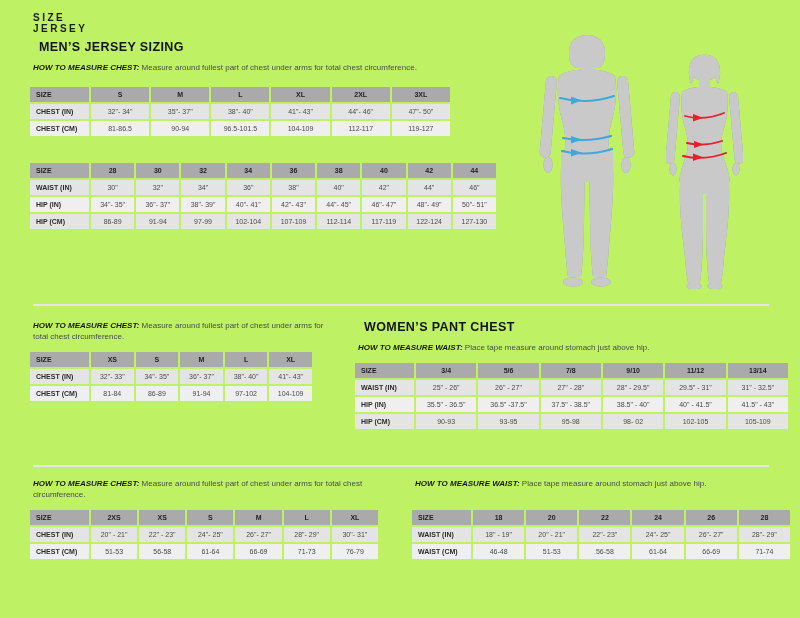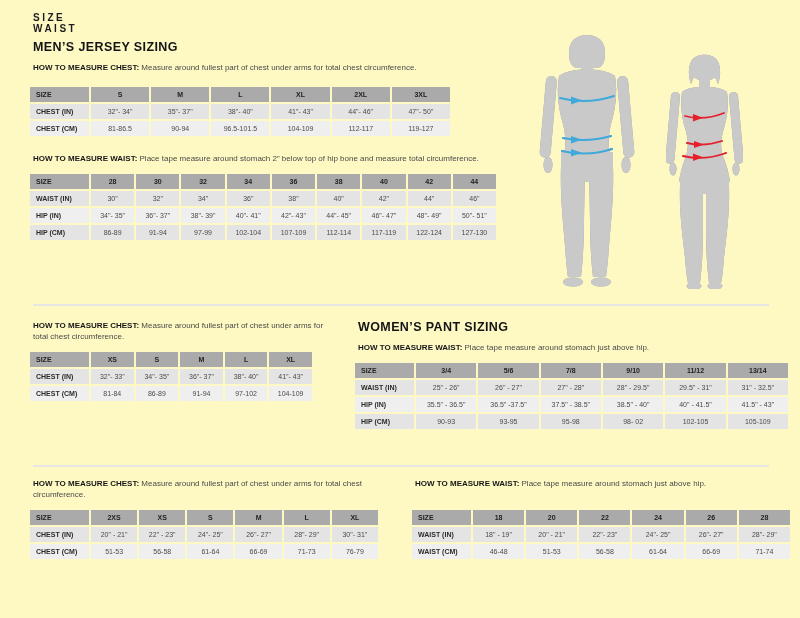--- a/index.html
+++ b/index.html
@@ -1,24 +1,24 @@
 <!DOCTYPE html>
 <html><head>
 <meta charset="utf-8">
 <style>
   html,body{margin:0;padding:0;background:#fff;}
-  .page{position:relative;width:800px;height:618px;background:#fef9c3;
+  .page{position:relative;width:800px;height:618px;background:#bef264;
         font-family:"Liberation Sans",sans-serif;overflow:hidden;}
   .brand{position:absolute;left:33px;top:12px;font-size:10px;font-weight:bold;
          letter-spacing:2.5px;line-height:11px;color:#1c1c1e;}
   .section{position:absolute;}
-  .section h2{margin:0 0 8px 5px;font-size:12.5px;letter-spacing:.4px;color:#141416;
+  .section h2{margin:0 0 8px 11px;font-size:12.5px;letter-spacing:.4px;color:#141416;
               font-weight:bold;}
   .howto{margin:0 0 0 5px;font-size:8px;line-height:11px;color:#4a4a4a;}
-  .howto b{color:#161618;}
+  .howto b{color:#161618;font-style:italic;}
   table{border-collapse:separate;border-spacing:2px;table-layout:fixed;margin-top:8px;}
   th,td{height:15px;font-size:7px;text-align:center;vertical-align:middle;
         overflow:hidden;white-space:nowrap;padding:0 1px;}
   thead th{background:#aaaaaa;color:#222222;font-weight:bold;}
   thead th:first-child{width:52px;text-align:left;padding-left:6px;}
   tbody th{font-weight:bold;text-align:left;padding-left:6px;color:#2b2b2b;}
   tbody td{color:#4a4a4a;}
   tbody tr:nth-child(odd) th,tbody tr:nth-child(odd) td{background:#e4e4e4;}
   tbody tr:nth-child(even) th,tbody tr:nth-child(even) td{background:#efefef;}
   .divider{position:absolute;left:33px;width:736px;height:2px;background:#e6e6e6;}
@@ -38,21 +38,21 @@
   #male-figure{left:538px;top:34px;width:98px;height:254px;}
   #female-figure{left:666px;top:52px;width:77px;height:237px;}
 </style>
 </head>
 <body>
 
 <div class="page">
 
   <div class="brand">
     <span>SIZE</span><br>
-    <span>WAIST</span>
+    <span>JERSEY</span>
   </div>
 
   <div class="section" id="sec-mj">
     <h2>MEN’S JERSEY SIZING</h2>
     <p class="howto"><b>HOW TO MEASURE CHEST:</b> <span>Measure around fullest part of chest under arms for total chest circumference.</span></p>
     <table class="t-mj">
         <thead>
           <tr>
             <th>SIZE</th>
             <th>S</th>
@@ -80,21 +80,20 @@
             <td>96.5-101.5</td>
             <td>104-109</td>
             <td>112-117</td>
             <td>119-127</td>
           </tr>
         </tbody>
       </table>
   </div>
 
   <div class="section" id="sec-mp">
-    <p class="howto"><b>HOW TO MEASURE WAIST:</b> <span>Place tape measure around stomach 2” below top of hip bone and measure total circumference.</span></p>
     <table class="t-mp">
         <thead>
           <tr>
             <th>SIZE</th>
             <th>28</th>
             <th>30</th>
             <th>32</th>
             <th>34</th>
             <th>36</th>
             <th>38</th>
@@ -229,21 +228,21 @@
             <td>86-89</td>
             <td>91-94</td>
             <td>97-102</td>
             <td>104-109</td>
           </tr>
         </tbody>
       </table>
   </div>
 
   <div class="section" id="sec-wp">
-    <h2>WOMEN’S PANT SIZING</h2>
+    <h2>WOMEN’S PANT CHEST</h2>
     <p class="howto"><b>HOW TO MEASURE WAIST:</b> <span>Place tape measure around stomach just above hip.</span></p>
     <table class="t-wp">
         <thead>
           <tr>
             <th>SIZE</th>
             <th>3/4</th>
             <th>5/6</th>
             <th>7/8</th>
             <th>9/10</th>
             <th>11/12</th>

